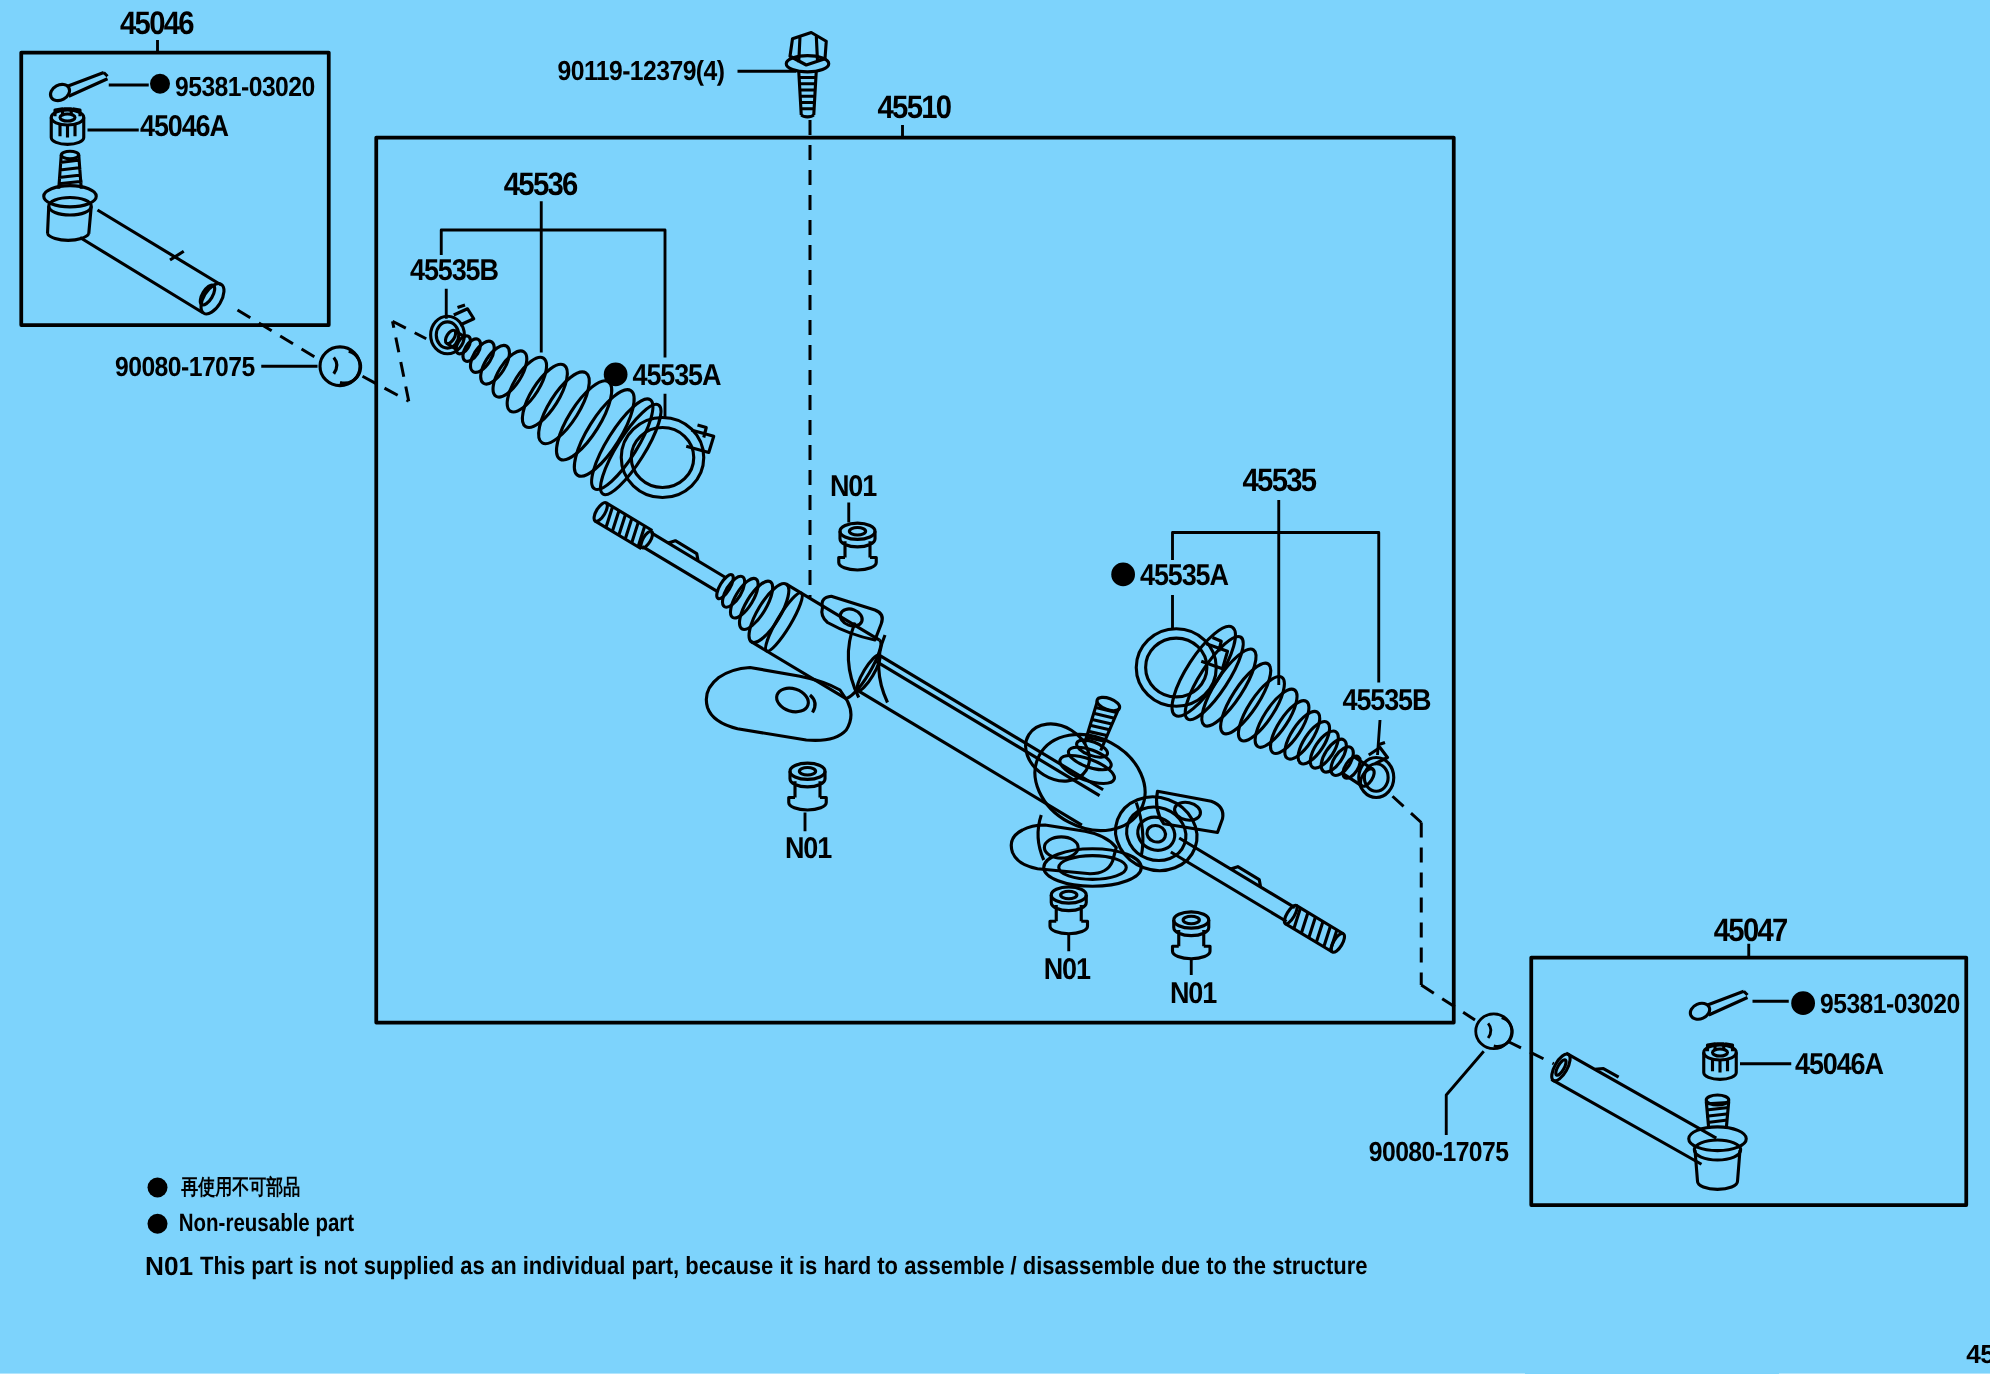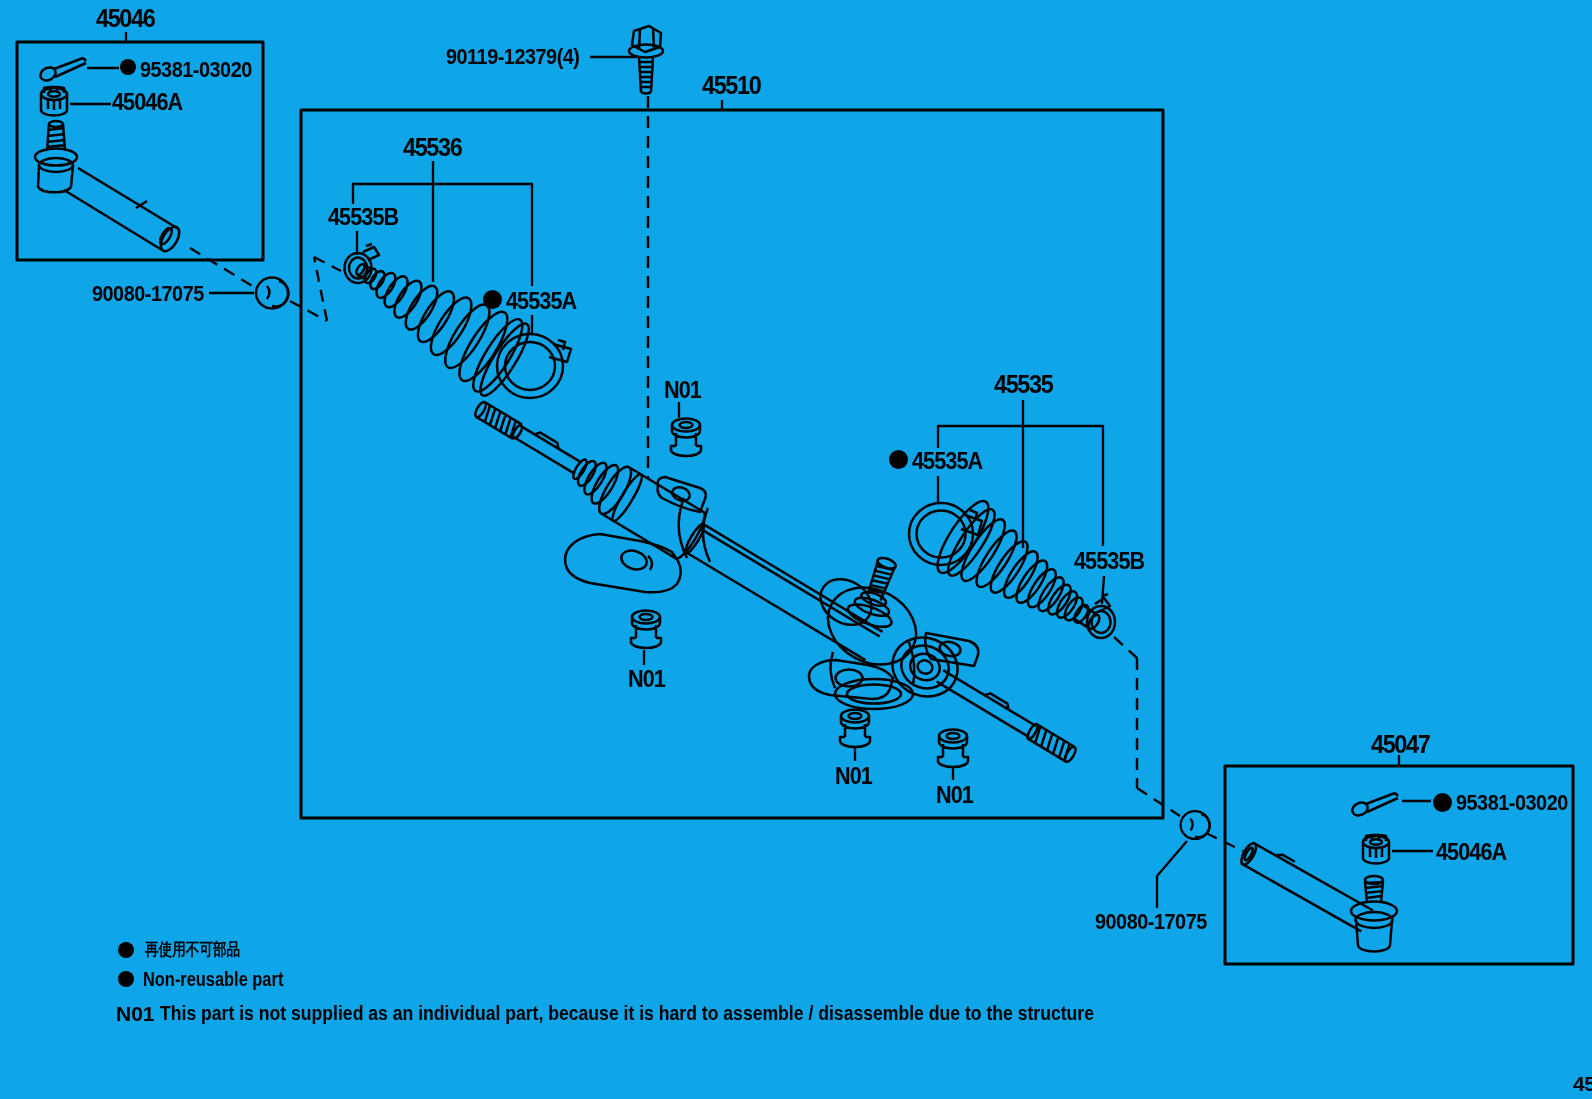--- a/index.html
+++ b/index.html
@@ -1,16 +1,16 @@
 <!DOCTYPE html>
 <html><head>
 <meta charset="utf-8">
 <style>
   html,body{margin:0;padding:0;background:#fff;}
-  .stage{position:relative;width:1592px;height:1099px;background:#0ea5e9;overflow:hidden;
+  .stage{position:relative;width:1592px;height:1099px;background:#7dd3fc;overflow:hidden;
          font-family:"Liberation Sans",sans-serif;color:#000;}
   svg{position:absolute;left:0;top:0;}
   .lbl{position:absolute;font-weight:700;white-space:nowrap;color:#000;
        transform:scaleX(.9);transform-origin:0 0;line-height:1;}
   .big{font-size:26px;letter-spacing:-1.5px;}
   .mid{font-size:24px;letter-spacing:-1px;}
   .sm{font-size:22px;letter-spacing:-.5px;}
   .dot{position:absolute;background:#000;border-radius:50%;}
   .d16{width:16px;height:16px;}
   .d19{width:19px;height:19px;}

